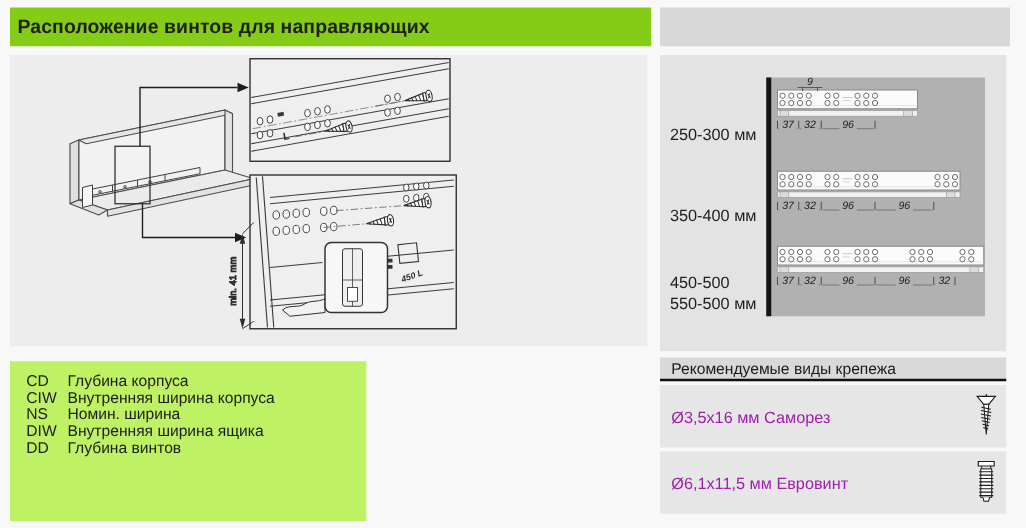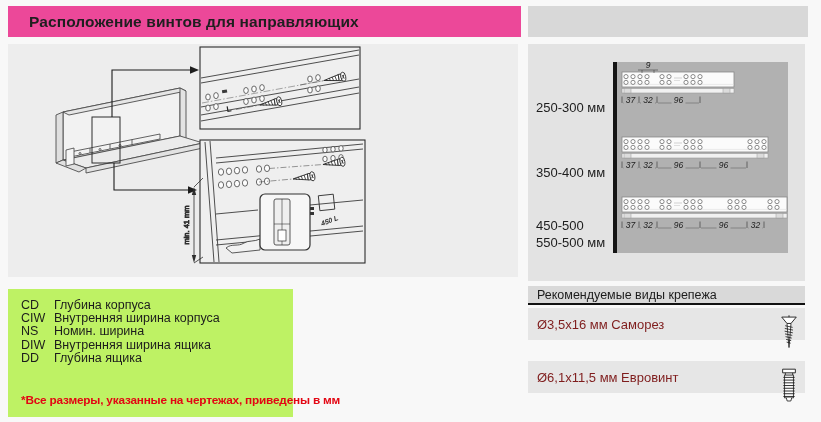--- a/index.html
+++ b/index.html
@@ -4,22 +4,22 @@
 <style>
   html,body{margin:0;padding:0;}
   body{
     width:821px;height:422px;position:relative;overflow:hidden;
     background:#f8f8f8;
     font-family:"Liberation Sans", sans-serif;
     -webkit-font-smoothing:antialiased;
   }
   .abs{position:absolute;}
   .header-left{
-    left:8px;top:6px;width:513px;height:31px;background:#ec4899;
-    display:flex;align-items:center;padding-left:21px;box-sizing:border-box;
+    left:8px;top:6px;width:513px;height:31px;background:#84cc16;
+    display:flex;align-items:center;padding-left:6px;box-sizing:border-box;
     font-size:15.5px;font-weight:600;color:#1f1f1f;letter-spacing:.1px;
   }
   .header-right{left:528px;top:6px;width:280px;height:31px;background:#d8d8d8;}
   .drawing-area{left:8px;top:44px;width:510px;height:233px;background:#ededed;}
   .rails-panel{left:528px;top:44px;width:277px;height:237px;background:#e3e3e3;}
   .rail-label{position:absolute;left:8px;font-size:13px;color:#1d1d1d;line-height:17px;white-space:nowrap;margin-top:25px;}
   .rails-inset{position:absolute;left:85px;top:18px;width:171px;height:191px;background:#b1b1b1;border-left:4px solid #141414;}
   .legend-box{
     left:8px;top:289px;width:285px;height:128px;background:#bef264;
     padding:10px 0 0 13px;box-sizing:border-box;font-size:12.5px;color:#1c1c1c;
@@ -28,23 +28,23 @@
   .legend-abbr{width:33px;flex:0 0 33px;}
   .legend-note{position:absolute;left:13px;bottom:10px;font-size:11.8px;font-weight:700;letter-spacing:-.2px;white-space:nowrap;}
   .fasteners-header{
     left:528px;top:286px;width:277px;height:17px;background:#d9d9d9;
     border-bottom:2px solid #111;box-sizing:content-box;
     display:flex;align-items:center;padding-left:9px;
     font-size:12.5px;font-weight:500;color:#1c1c1c;
     width:268px; 
   }
   .fastener-row{
-    left:528px;width:277px;height:32px;background:#e6e6e6;
+    left:528px;width:277px;height:50px;background:#e6e6e6;
     display:flex;align-items:center;padding-left:9px;box-sizing:border-box;
-    font-size:13px;color:#7f1d1d;
+    font-size:13px;color:#a21caf;
   }
   .fastener-row .screw-icon{position:absolute;right:6px;top:6px;width:20px;height:38px;}
   svg text{font-family:"Liberation Sans", sans-serif;}
 </style>
 </head>
 <body>
 
 <header class="abs header-left">
   <span>Расположение винтов для направляющих</span>
 </header>
@@ -367,23 +367,22 @@
   <div class="legend-row">
     <span class="legend-abbr">NS</span>
     <span>Номин. ширина</span>
   </div>
   <div class="legend-row">
     <span class="legend-abbr">DIW</span>
     <span>Внутренняя ширина ящика</span>
   </div>
   <div class="legend-row">
     <span class="legend-abbr">DD</span>
-    <span>Глубина ящика</span>
-  </div>
-  <div class="legend-note" style="color:#e30613">*Все размеры, указанные на чертежах, приведены в мм</div>
+    <span>Глубина винтов</span>
+  </div>
 </section>
 
 <div class="abs fasteners-header">Рекомендуемые виды крепежа</div>
 
 <div class="abs fastener-row" style="top:308px">
   <span>Ø3,5x16 мм Саморез</span>
   <svg class="screw-icon" viewBox="0 0 22 40">
     <path d="M3,2.5 H19 L13.2,9.5 H8.8 Z" fill="#fff" stroke="#1c1c1c" stroke-width="1"></path>
     <line x1="11" y1="0.5" x2="11" y2="2.5" stroke="#1c1c1c" stroke-width="1"></line>
     <path d="M8.8,9.5 L13.2,9.5 L11,36 Z" fill="#fff" stroke="#1c1c1c" stroke-width="0.9"></path>

